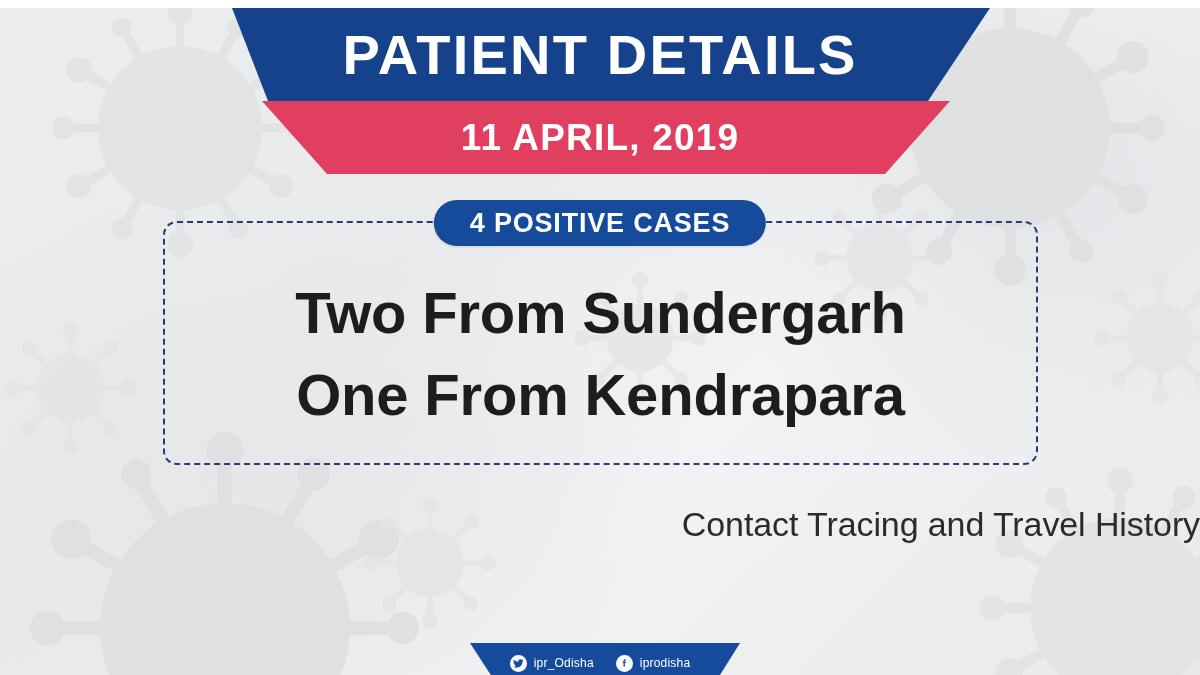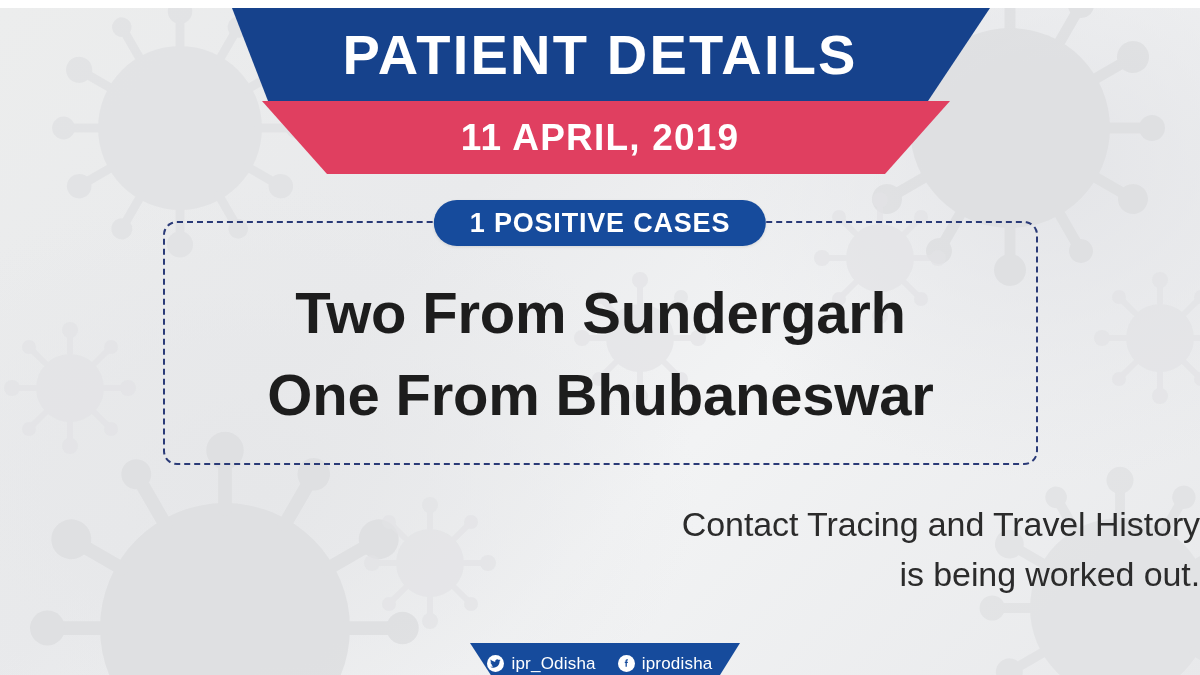--- a/index.html
+++ b/index.html
@@ -188,21 +188,21 @@
     height: 17px;
     border-radius: 50%;
     background: #ffffff;
     display: flex;
     align-items: center;
     justify-content: center;
     flex: 0 0 auto;
   }
   .social-handle {
     color: #ffffff;
-    font-size: 17px;
+    font-size: 12px;
     font-weight: 400;
     letter-spacing: 0.2px;
     line-height: 1;
     white-space: nowrap;
   }
 </style>
 </head>
 <body>
 
 <div id="poster">
@@ -334,31 +334,30 @@
     <div class="banner-title">
       <span>PATIENT DETAILS</span>
     </div>
 
     <div class="banner-date">
       <span>11 APRIL, 2019</span>
     </div>
   </div>
 
   <div id="cases-badge">
-    <span>1 POSITIVE CASES</span>
+    <span>4 POSITIVE CASES</span>
   </div>
 
   <div id="dashed-panel">
     <div class="case-line">Two From Sundergarh</div>
-    <div class="case-line">One From Bhubaneswar</div>
+    <div class="case-line">One From Kendrapara</div>
   </div>
 
   <div id="note">
     <div class="note-line">Contact Tracing and Travel History</div>
-    <div class="note-line">is being worked out.</div>
   </div>
 
   <div id="footer">
     <svg id="footer-shape" viewBox="0 0 1200 40" width="1200" height="40" aria-hidden="true">
       <polygon points="470,0 740,0 715,40 496,40" fill="#164b9c"></polygon>
     </svg>
 
     <div id="footer-content">
 
       <div class="social">

